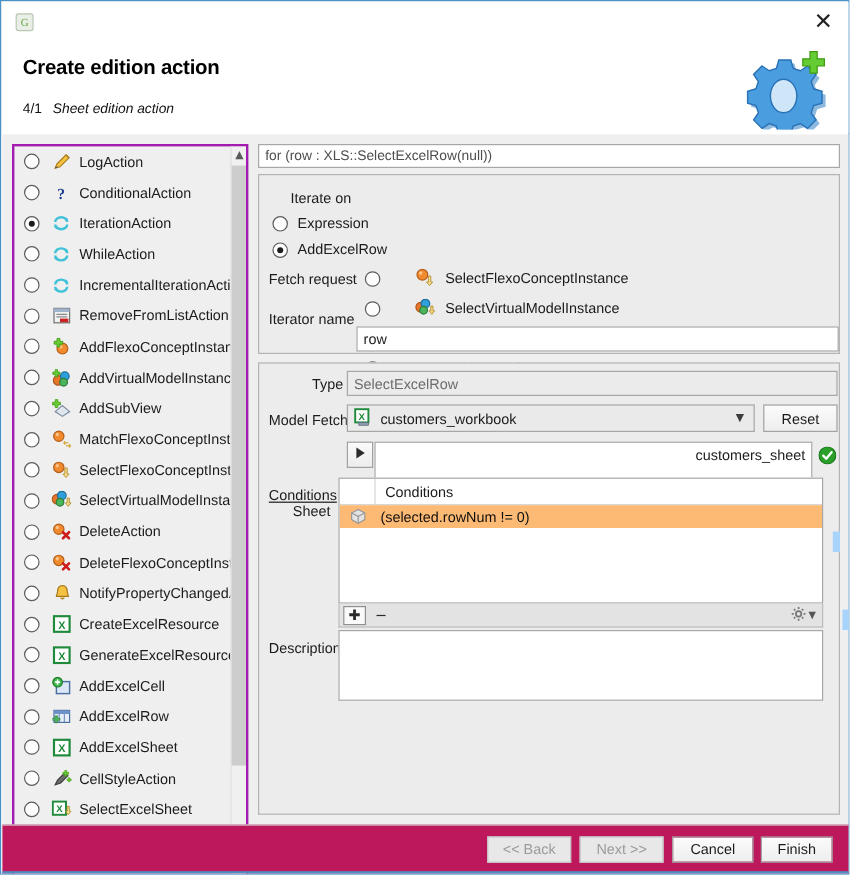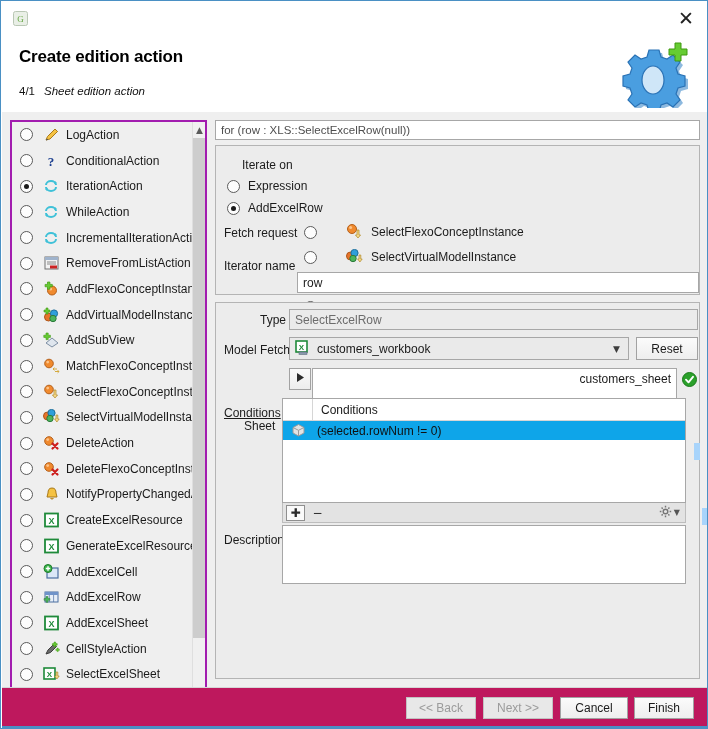--- a/index.html
+++ b/index.html
@@ -245,21 +245,21 @@
     position: absolute;
     border: 1px solid #a7a7a7;
     background: #ffffff;
     overflow: hidden;
   }
   .thead { display: flex; height: 22px; border-bottom: 1px solid #d6d6d6; }
   .th-gutter { width: 30px; border-right: 1px solid #d6d6d6; }
   .th-main { flex: 1; display: flex; align-items: center; padding-left: 8px; font-size: 12px; }
   .trow {
     display: flex; align-items: center; height: 19px;
-    background: #0ea5e9;
+    background: #fdba74;
   }
   .trow .tr-icon { width: 30px; display: flex; align-items: center; justify-content: center; }
   .trow .tr-text { font-size: 12px; color: #101010; padding-left: 4px; }
 
   .tbar {
     position: absolute;
     background: #e3e3e3;
     border-left: 1px solid #bdbdbd;
     border-right: 1px solid #bdbdbd;
     border-bottom: 1px solid #bdbdbd;

